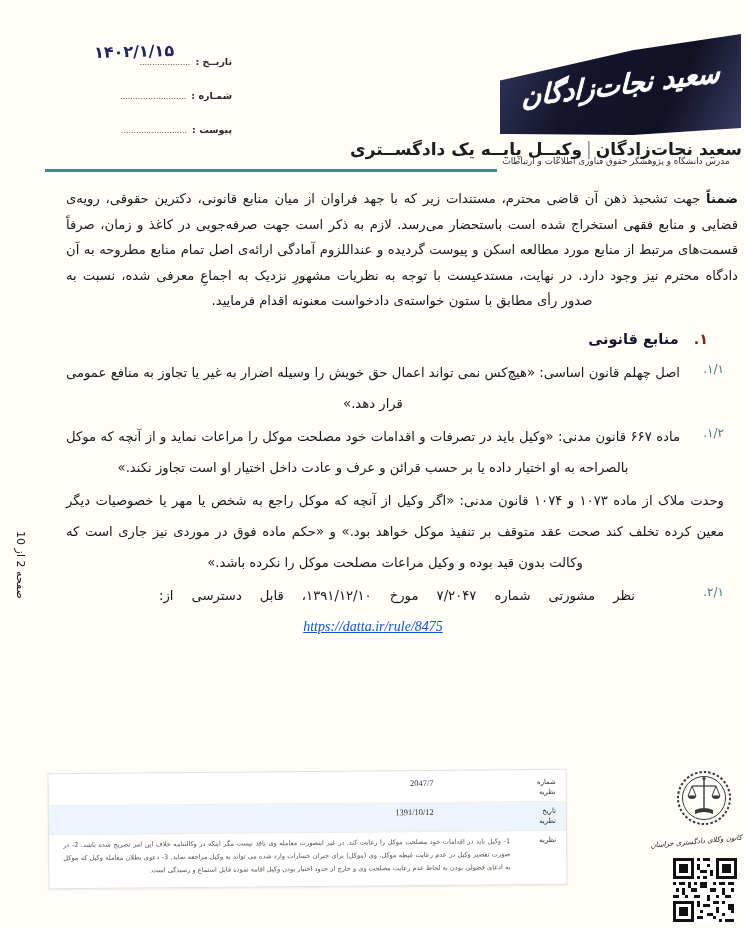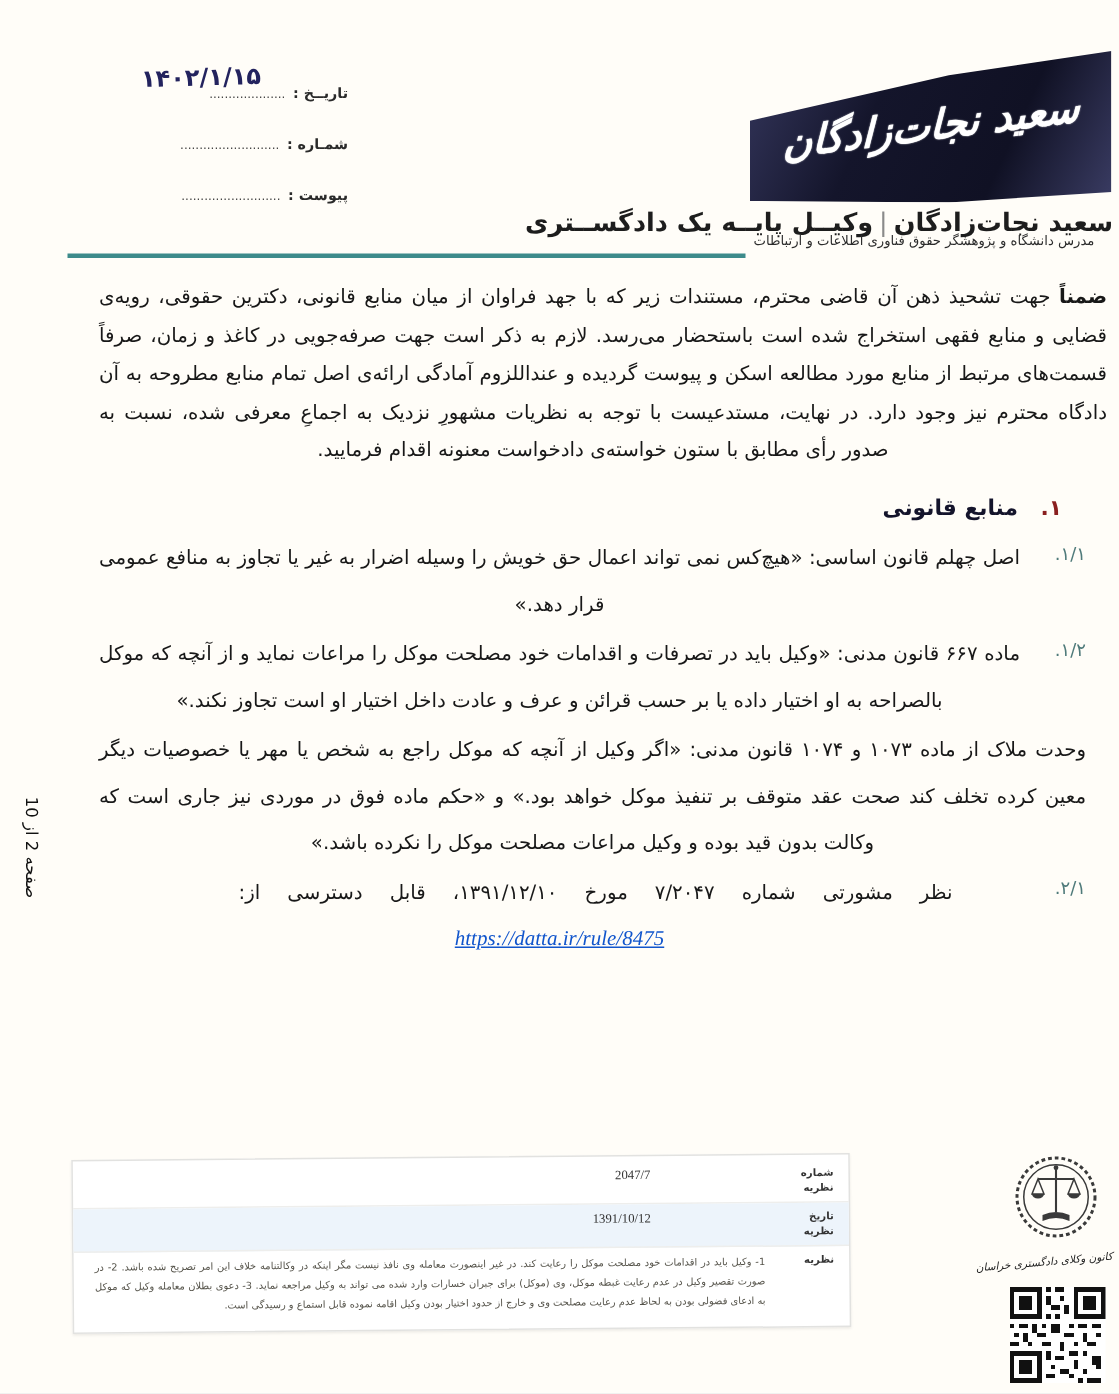--- a/index.html
+++ b/index.html
@@ -76,21 +76,21 @@
   }
   
   .shot{
     position:absolute;left:48px;top:771px;width:517px;
     background:#fff;border:1px solid #e2e2e0;box-shadow:0 1px 2px rgba(0,0,0,.08);
     transform:rotate(-0.5deg);direction:rtl;padding:3px 0 6px 0;
   }
   .shot-row{display:flex;direction:rtl;padding:4px 10px;border-bottom:1px solid #eeeeec;}
   .shot-row.hl{background:#edf4fb;}
   .shot-row:last-child{border-bottom:none;}
-  .shot-label{flex:none;width:46px;font-size:6.8px;font-weight:bold;color:#333;line-height:10px;}
+  .shot-label{flex:none;width:46px;font-size:6.8px;font-weight:normal;color:#333;line-height:10px;}
   .shot-val{
     flex:1;text-align:right;
     font-family:"Liberation Serif","DejaVu Serif",serif;
     font-size:8.5px;color:#333;direction:ltr;padding-right:76px;line-height:11px;
   }
   .shot-text{
     flex:1;font-size:6.6px;line-height:13px;color:#55534a;
     text-align:justify;padding-left:4px;
   }
   

